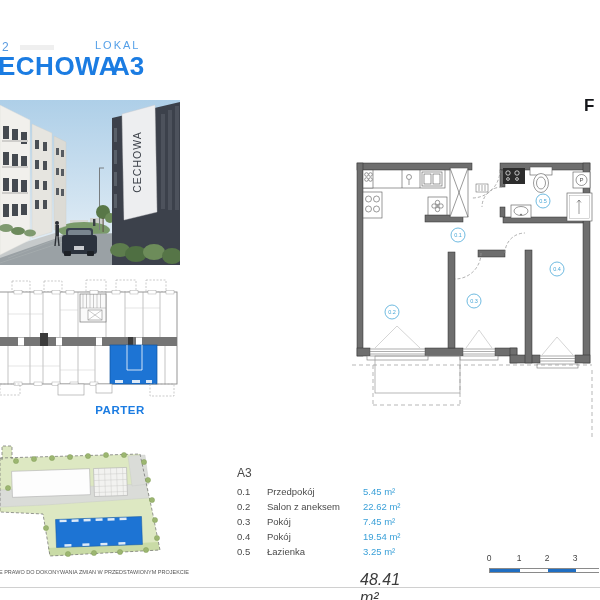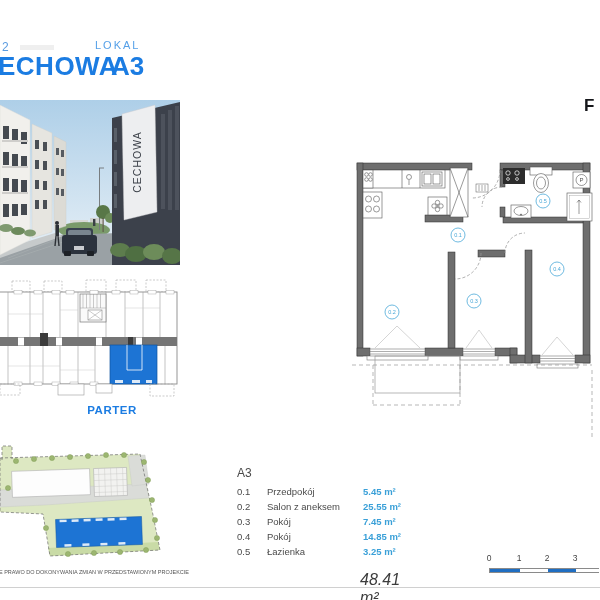--- a/index.html
+++ b/index.html
@@ -9,30 +9,30 @@
   .etap-frag{position:absolute;left:2px;top:40px;font-size:12px;color:#5a9be0;}
   .header-smudge{position:absolute;left:20px;top:45px;width:34px;height:5px;background:#efefef;}
   .project-name{position:absolute;left:-2px;top:51px;font-size:26px;font-weight:bold;color:#1b7ce2;letter-spacing:.5px;}
   .lokal-label{position:absolute;left:95px;top:39px;font-size:11px;color:#55a0e8;letter-spacing:2px;}
   .unit-id{position:absolute;left:111px;top:51px;font-size:26px;font-weight:bold;color:#1b7ce2;}
   .logo-frag{position:absolute;left:584px;top:96px;width:16px;height:20px;overflow:hidden;
              font-size:17px;font-weight:bold;color:#15161a;letter-spacing:1px;}
   
   .photo{position:absolute;left:0;top:100px;}
   .overview{position:absolute;left:0;top:278px;}
-  .parter-label{position:absolute;left:84px;top:404px;width:56px;text-align:center;
+  .parter-label{position:absolute;left:92px;top:404px;width:56px;text-align:center;
                 font-size:11.5px;font-weight:bold;color:#1b7ce2;letter-spacing:.5px;}
   .siteplan{position:absolute;left:0;top:428px;}
   .disclaimer{position:absolute;left:-1px;top:569px;font-size:5.5px;color:#555;white-space:nowrap;}
   .unitplan{position:absolute;left:345px;top:148px;}
   
   .legend{position:absolute;left:237px;top:466px;width:180px;color:#4a4a4a;}
   .legend-title{font-size:12px;margin-bottom:6px;color:#4a4a4a;}
   .legend-row{display:grid;grid-template-columns:30px 96px auto;height:15px;font-size:9.5px;align-items:start;}
-  .legend-row .area{color:#3aa0d8;font-weight:bold;}
+  .legend-row .area{color:#3aa0d8;}
   .legend-total{margin-top:10px;padding-left:123px;font-size:16px;color:#3c3c3c;font-style:italic;}
   
   .scalebar{position:absolute;left:486px;top:553px;width:114px;height:24px;}
   .scalebar .tick{position:absolute;top:0;width:10px;text-align:center;font-size:8.5px;color:#444;}
   .sb-bar{position:absolute;left:3px;top:15px;width:110px;height:5px;border:1px solid #8a8a8a;box-sizing:border-box;}
   .sb-seg{position:absolute;top:0;height:100%;}
   .footer-divider{position:absolute;left:0;top:587px;width:600px;height:1px;background:#d0d0d0;}
 </style>
 </head>
 <body>
@@ -485,31 +485,31 @@
   <div class="legend">
     <div class="legend-title">A3</div>
     <div class="legend-row">
       <span>0.1</span>
       <span>Przedpokój</span>
       <span class="area">5.45 m²</span>
     </div>
     <div class="legend-row">
       <span>0.2</span>
       <span>Salon z aneksem</span>
-      <span class="area">25.55 m²</span>
+      <span class="area">22.62 m²</span>
     </div>
     <div class="legend-row">
       <span>0.3</span>
       <span>Pokój</span>
       <span class="area">7.45 m²</span>
     </div>
     <div class="legend-row">
       <span>0.4</span>
       <span>Pokój</span>
-      <span class="area">14.85 m²</span>
+      <span class="area">19.54 m²</span>
     </div>
     <div class="legend-row">
       <span>0.5</span>
       <span>Łazienka</span>
       <span class="area">3.25 m²</span>
     </div>
     <div class="legend-total">48.41 m²</div>
   </div>
 
   <div class="scalebar">

